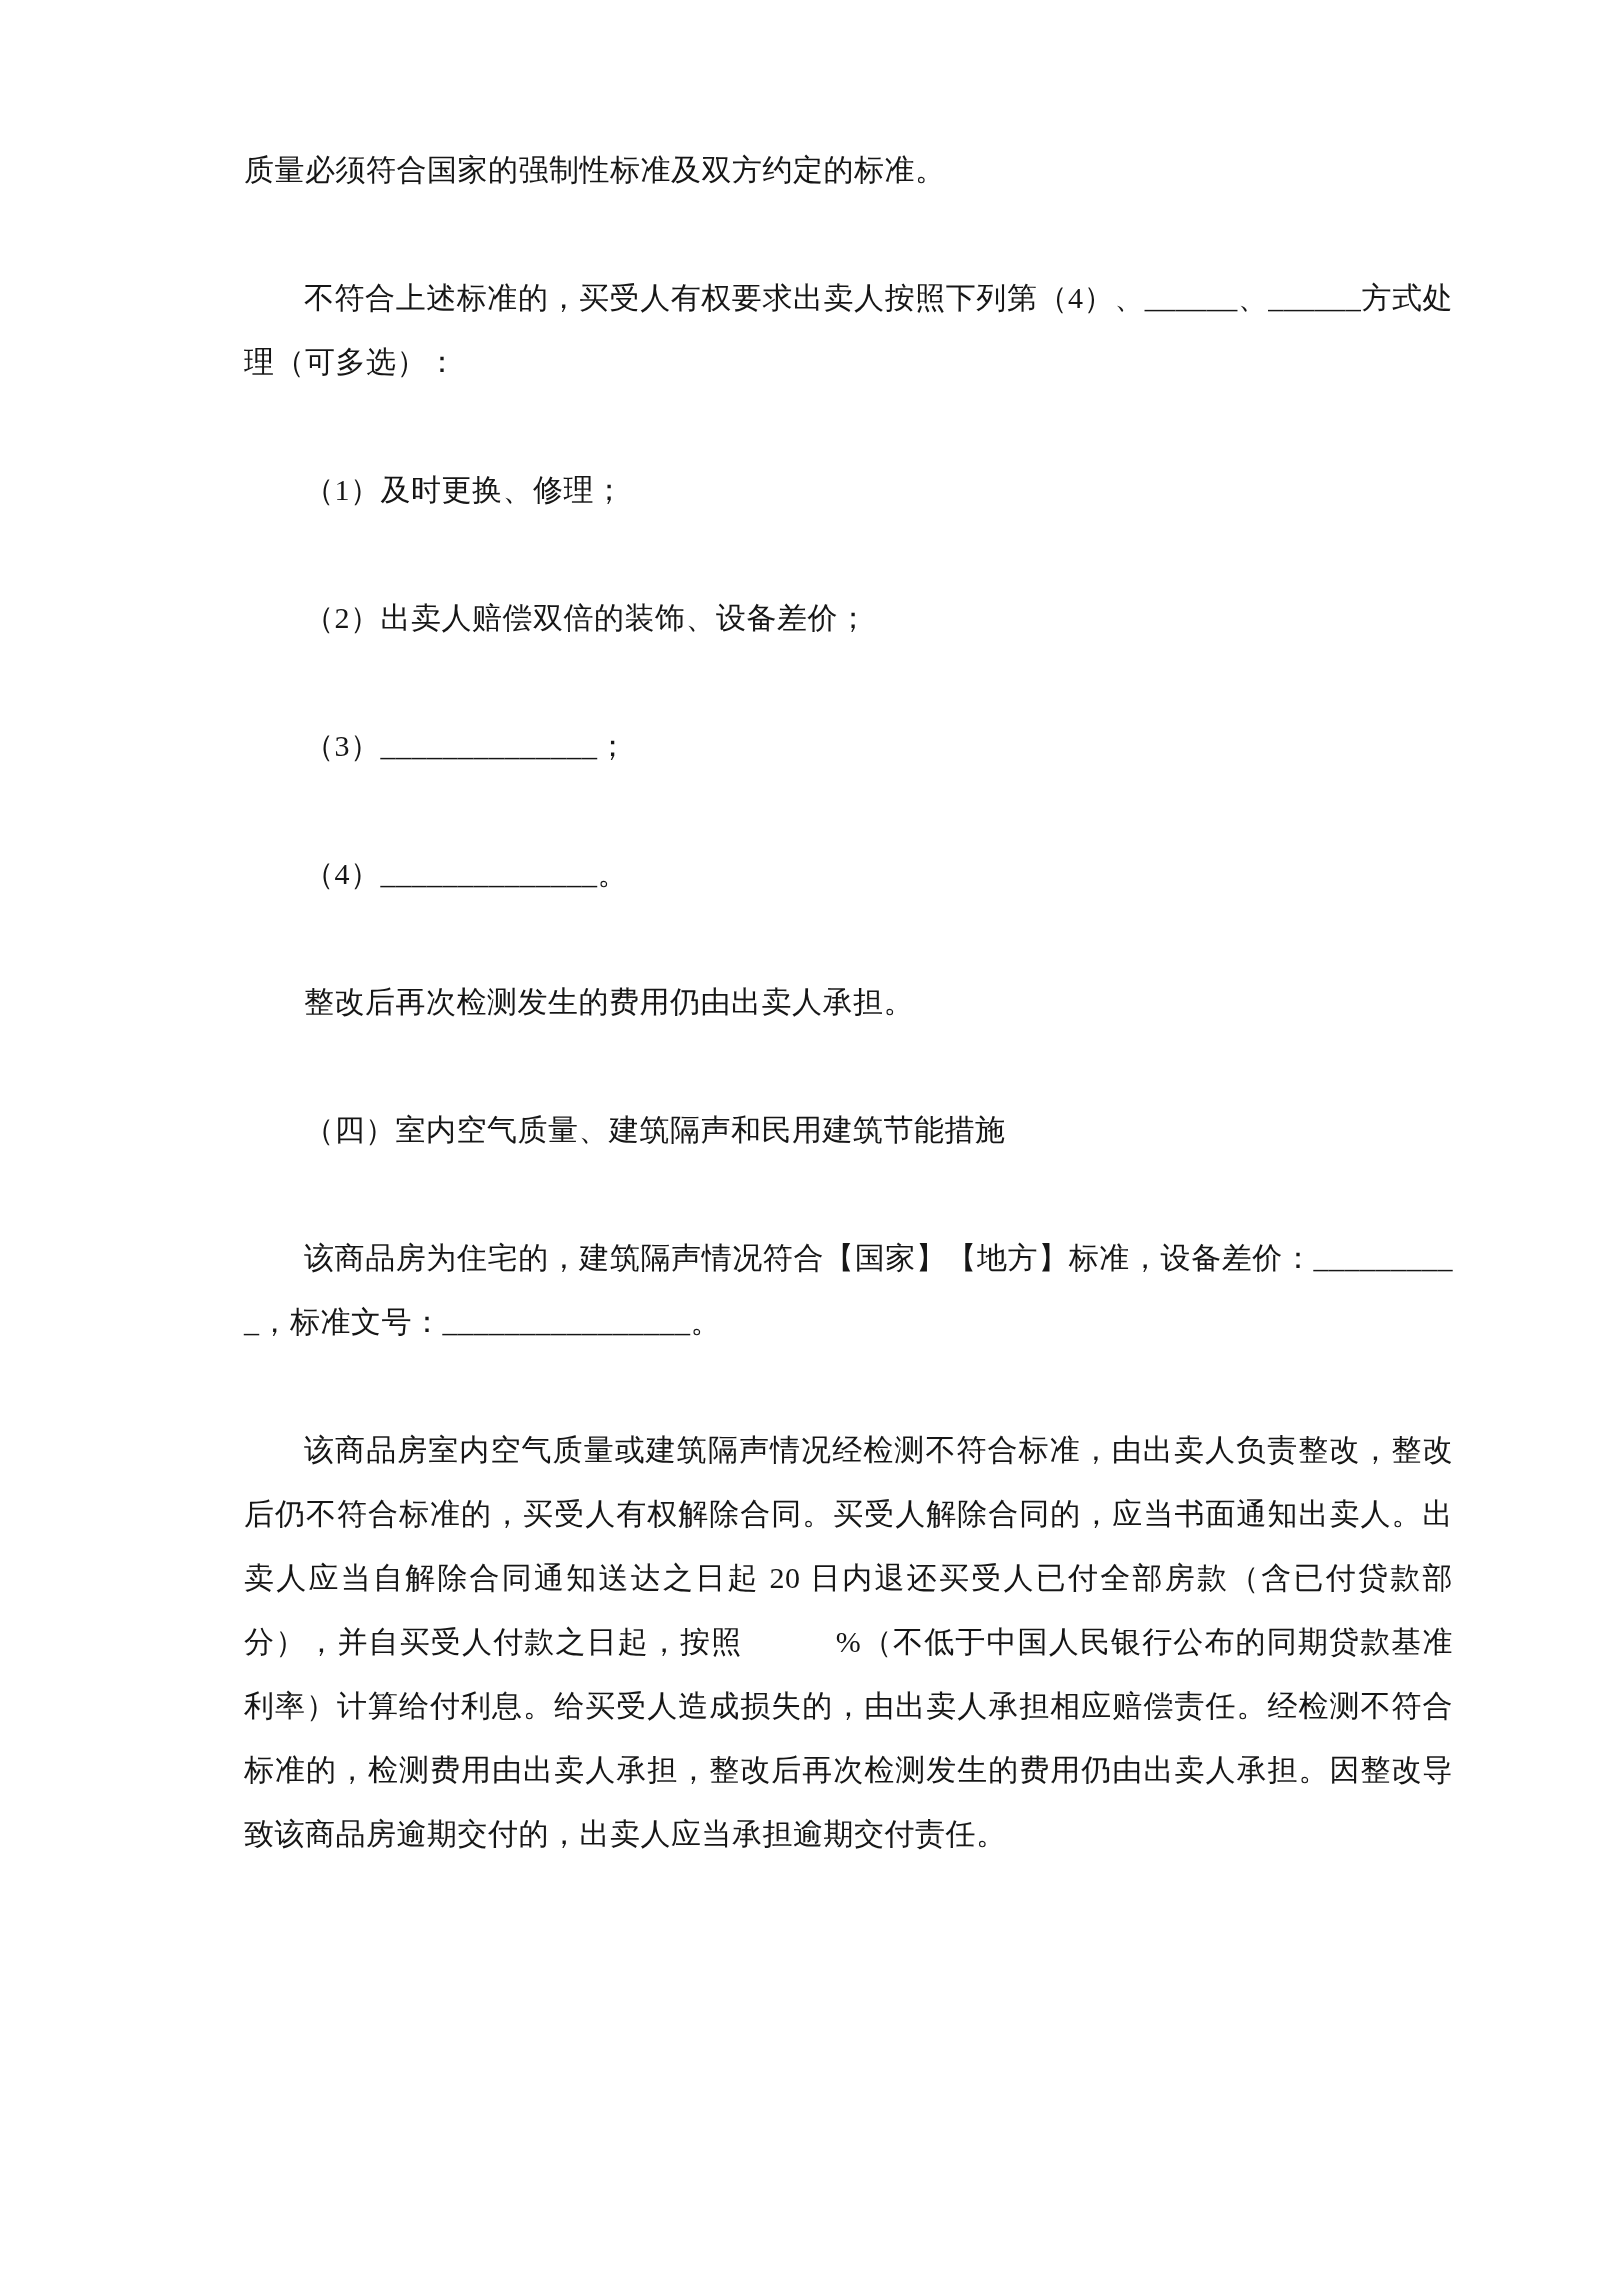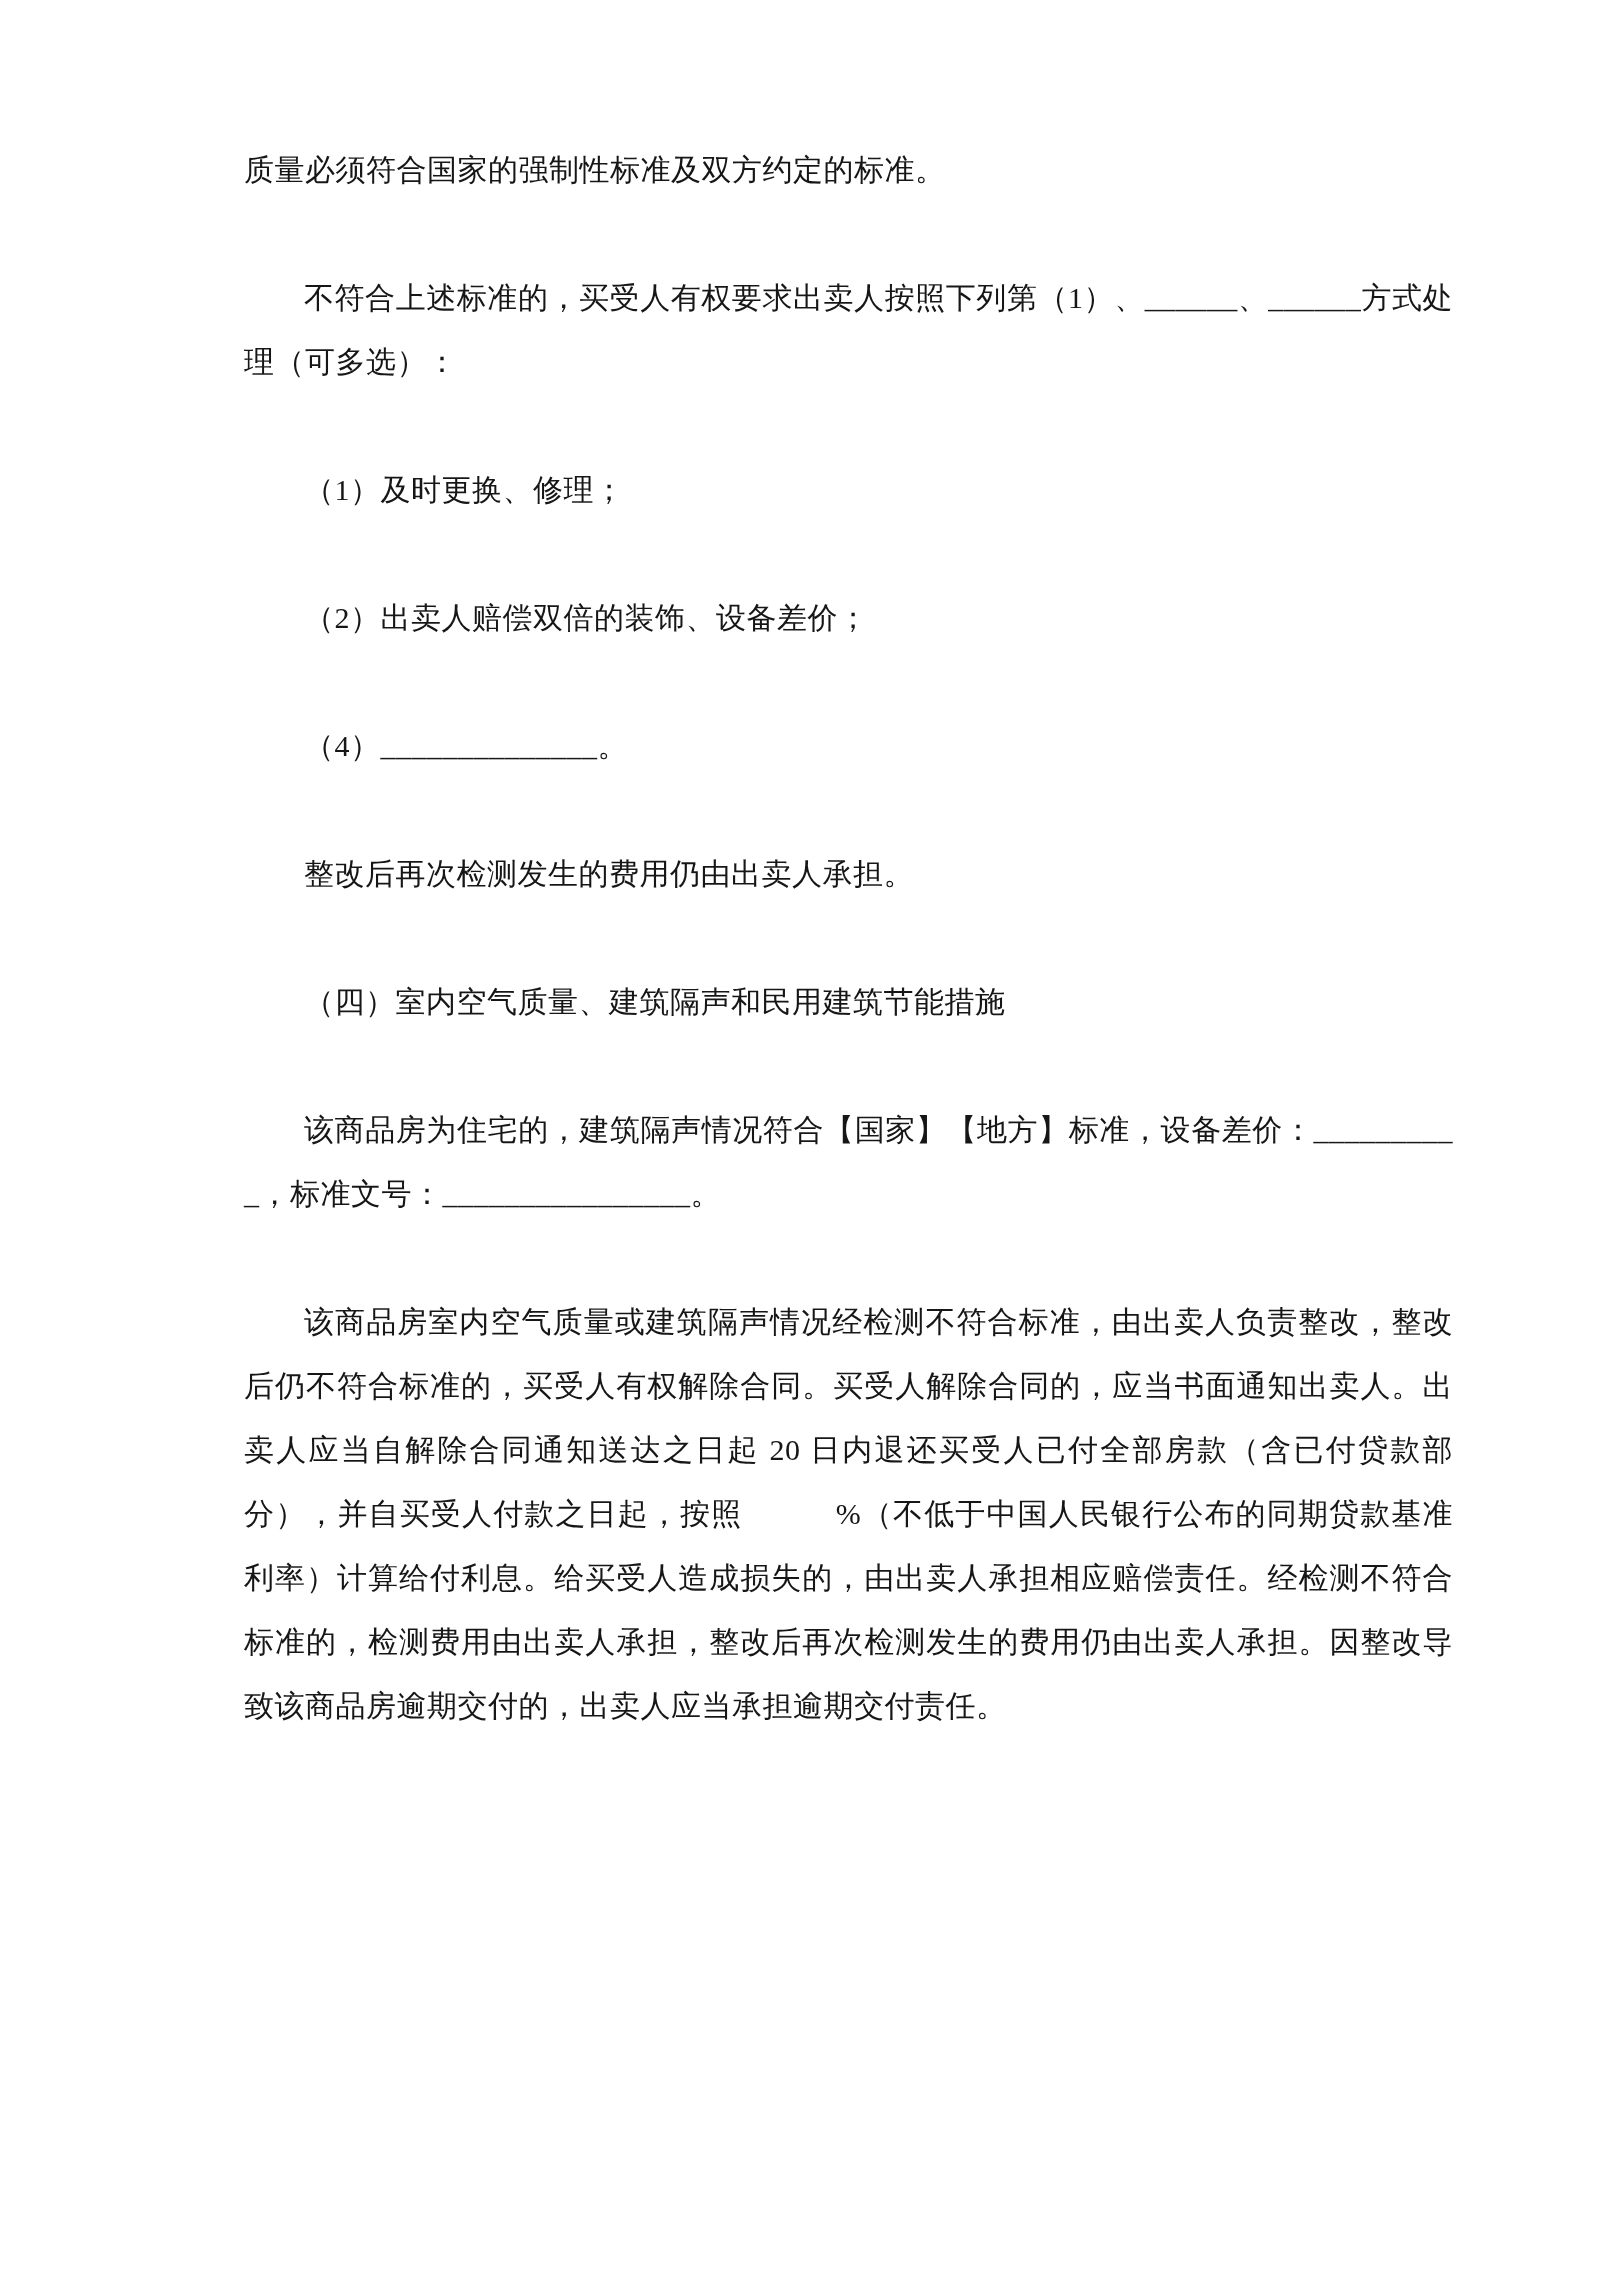--- a/index.html
+++ b/index.html
@@ -36,23 +36,24 @@
     .content p.tight {
       margin-bottom: 0;
     }
   </style>
 </head>
 <body>
 
 <div class="page">
   <div class="content">
     <p>质量必须符合国家的强制性标准及双方约定的标准。</p>
-    <p class="indent">不符合上述标准的，买受人有权要求出卖人按照下列第（1）、______、______方式处理（可多选）：</p>
+    <p class="indent">不符合上述标准的，买受人有权要求出卖人按照下列第（4）、______、______方式处理（可多选）：</p>
     <p class="indent">（1）及时更换、修理；</p>
     <p class="indent">（2）出卖人赔偿双倍的装饰、设备差价；</p>
+    <p class="indent">（3）______________；</p>
     <p class="indent">（4）______________。</p>
     <p class="indent">整改后再次检测发生的费用仍由出卖人承担。</p>
     <p class="indent">（四）室内空气质量、建筑隔声和民用建筑节能措施</p>
     <p class="indent">该商品房为住宅的，建筑隔声情况符合【国家】【地方】标准，设备差价：__________，标准文号：________________。</p>
     <p class="indent tight">该商品房室内空气质量或建筑隔声情况经检测不符合标准，由出卖人负责整改，整改后仍不符合标准的，买受人有权解除合同。买受人解除合同的，应当书面通知出卖人。出卖人应当自解除合同通知送达之日起 20 日内退还买受人已付全部房款（含已付贷款部分），并自买受人付款之日起，按照　　　%（不低于中国人民银行公布的同期贷款基准利率）计算给付利息。给买受人造成损失的，由出卖人承担相应赔偿责任。经检测不符合标准的，检测费用由出卖人承担，整改后再次检测发生的费用仍由出卖人承担。因整改导致该商品房逾期交付的，出卖人应当承担逾期交付责任。</p>
   </div>
 </div>
 
 
 </body></html>

